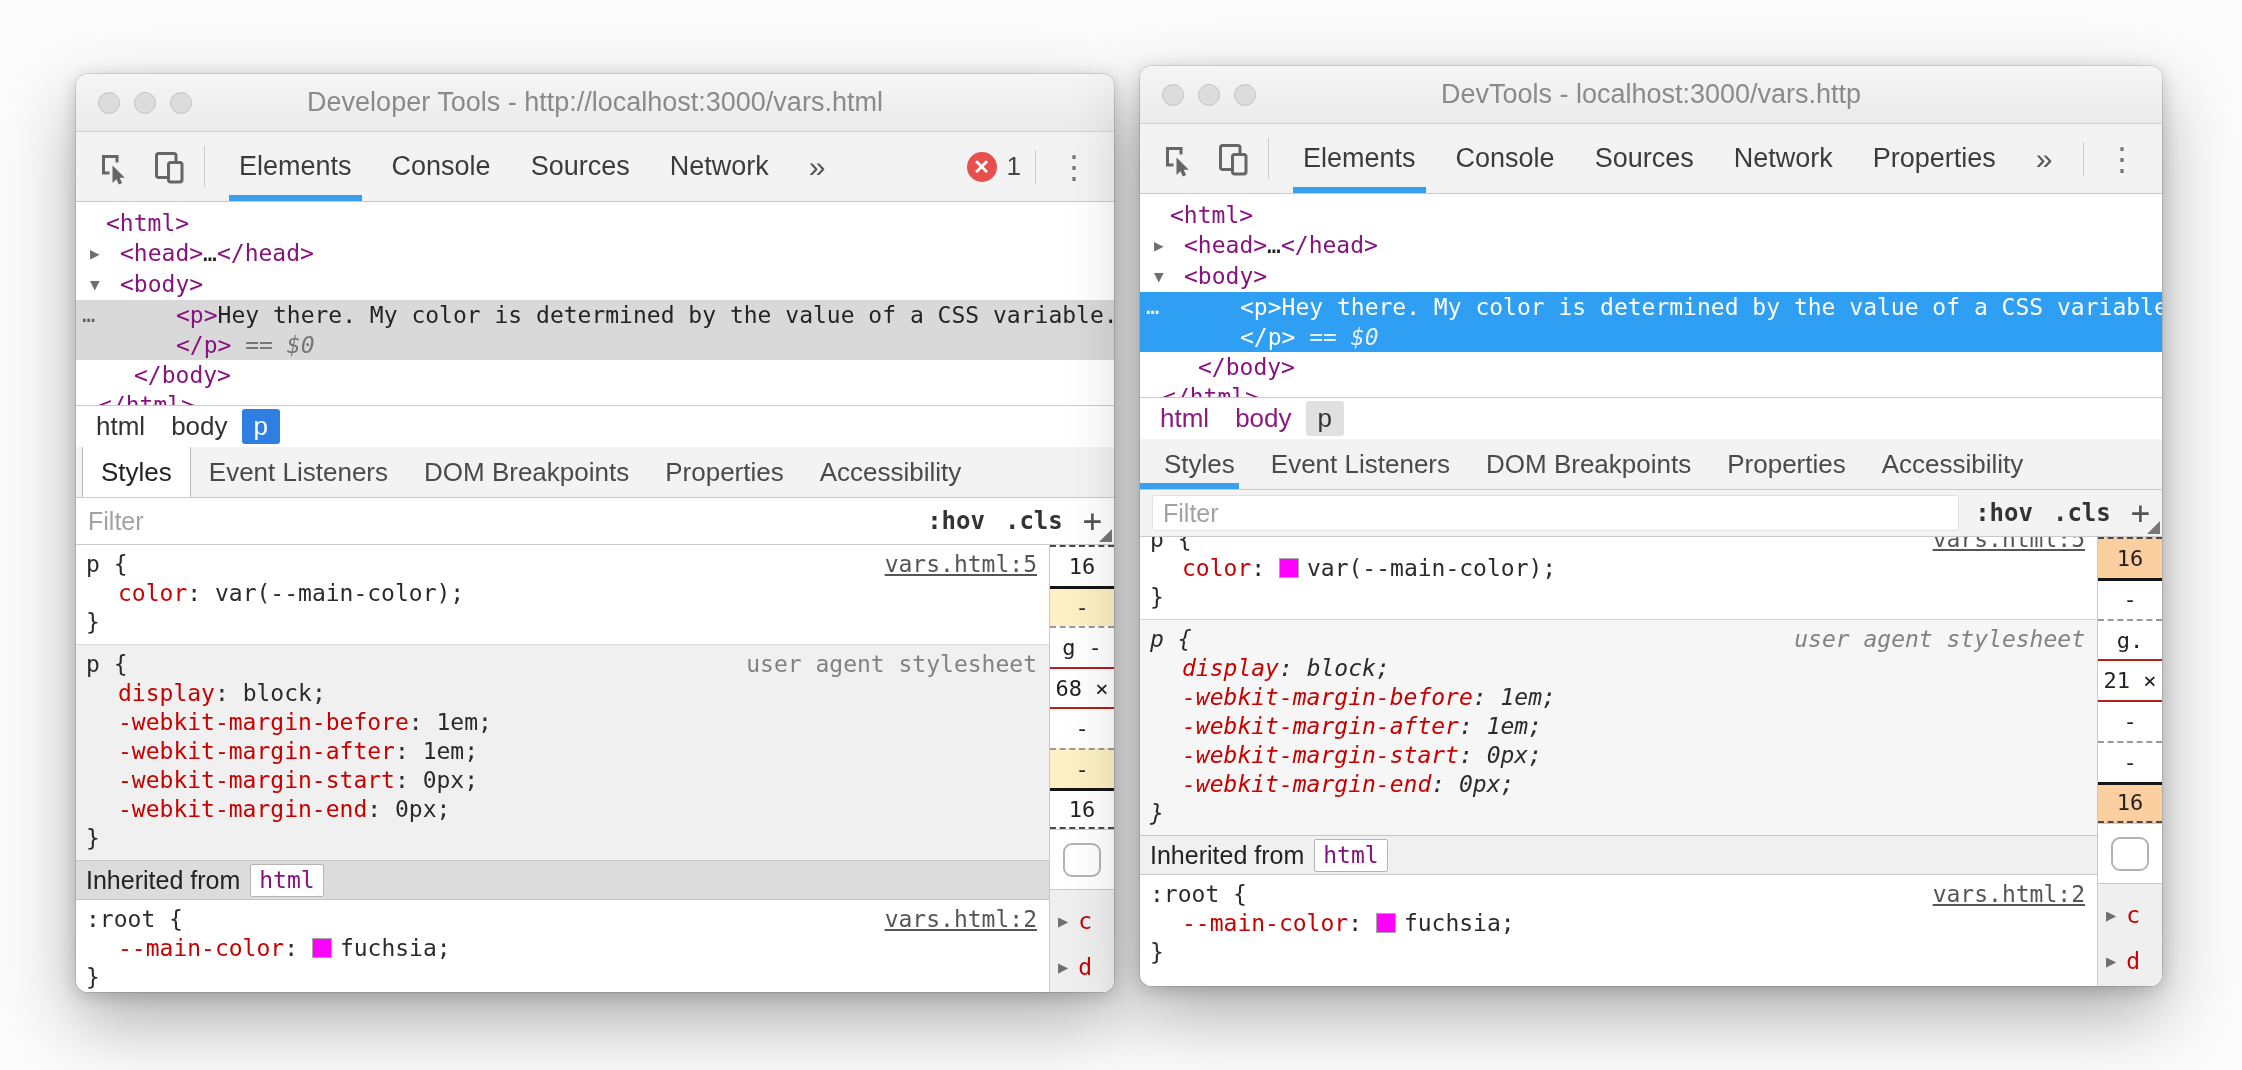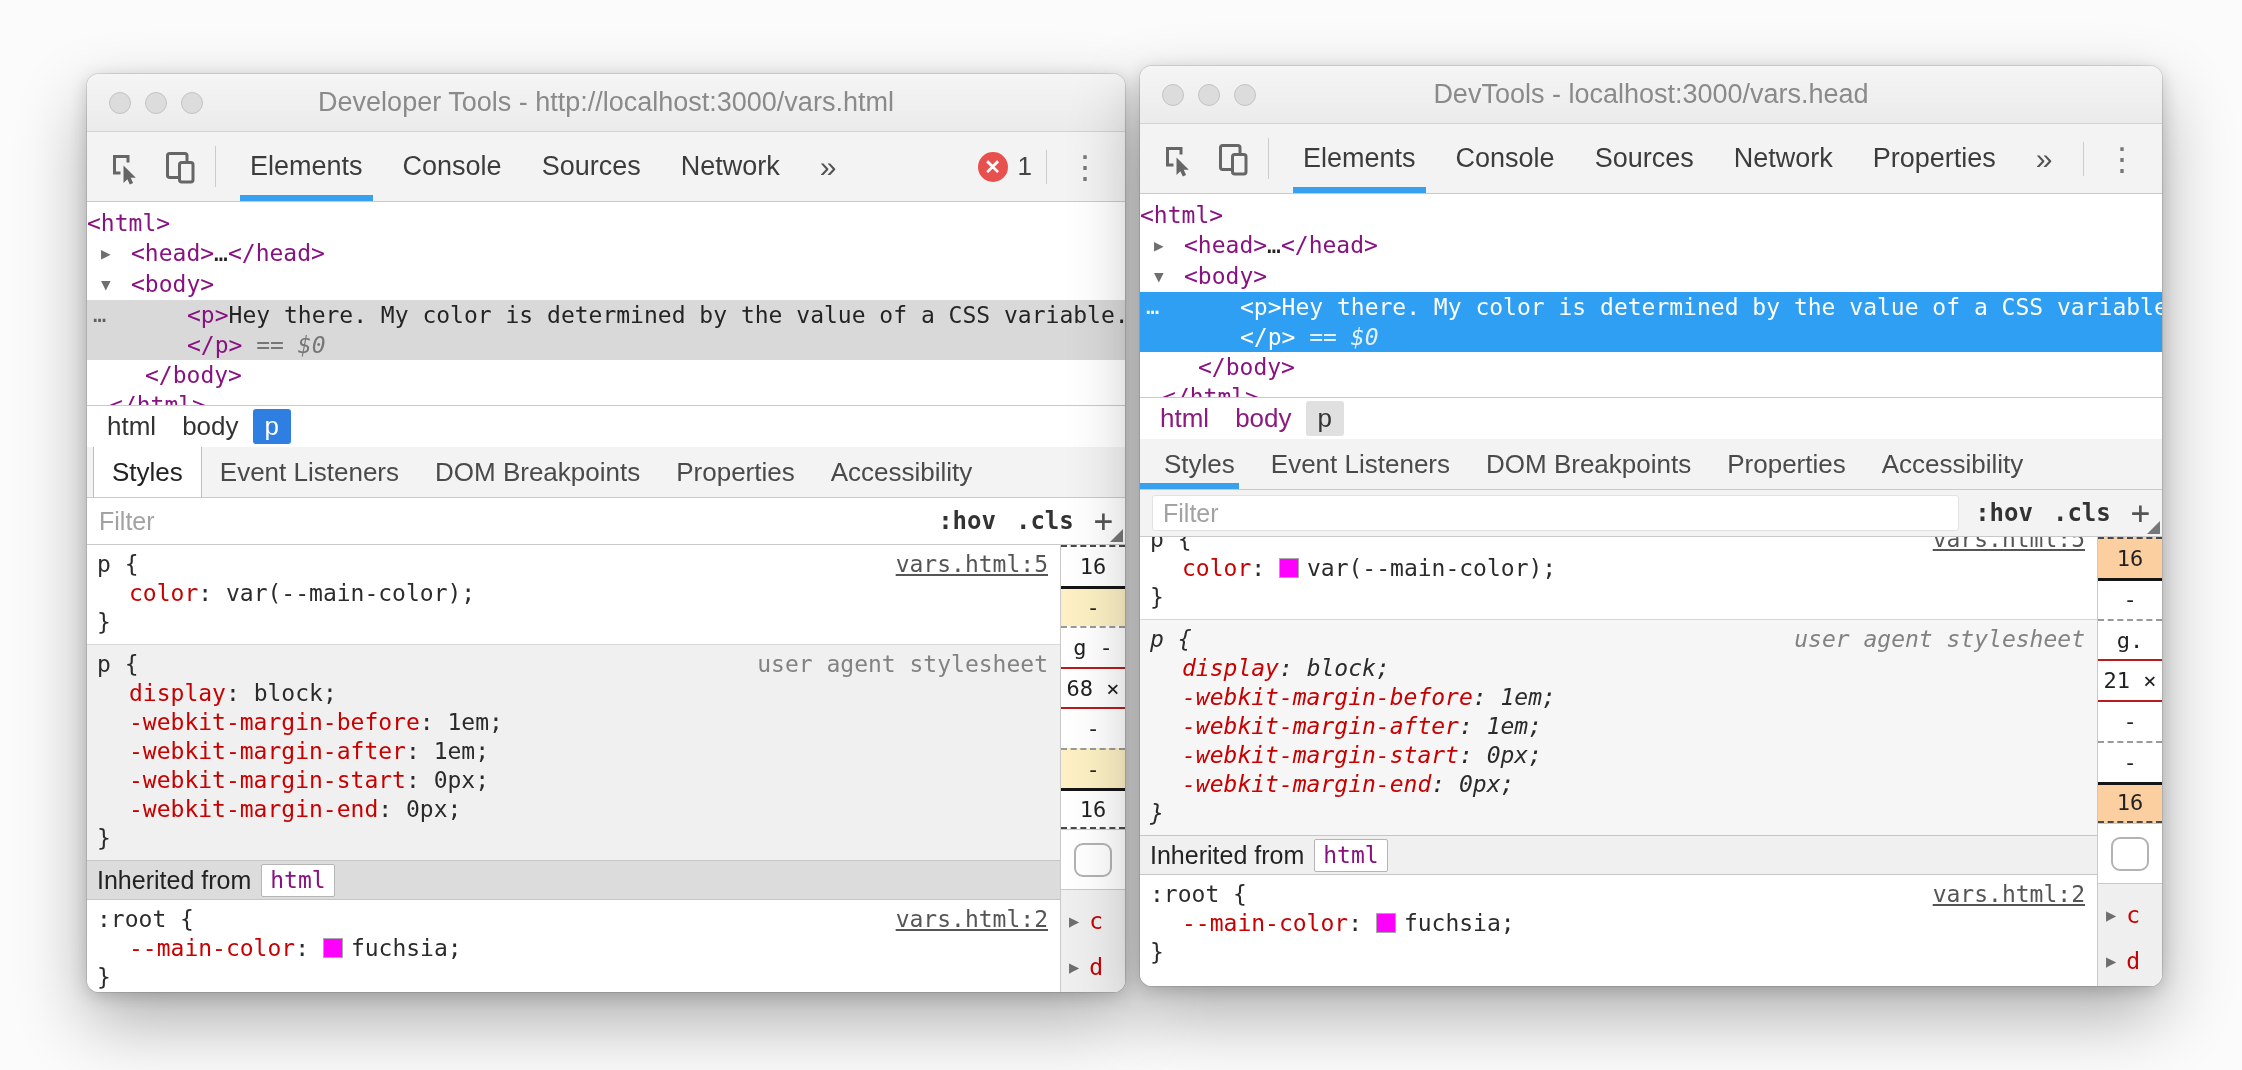--- a/index.html
+++ b/index.html
@@ -4,21 +4,21 @@
 <style>
   * { margin:0; padding:0; box-sizing:border-box; }
   html,body { background:#fbfbfb; }
   .page { position:relative; width:2242px; height:1070px; background:#fbfbfb; overflow:hidden;
           font-family:"Liberation Sans", sans-serif; }
 
   
   .win { position:absolute; background:#fff; border-radius:12px; overflow:hidden;
          box-shadow:0 30px 70px rgba(0,0,0,.30), 0 4px 18px rgba(0,0,0,.18), 0 0 0 1px rgba(0,0,0,.10);
          display:flex; flex-direction:column; }
-  .w-l { left:87px;  top:74px; width:1038px; height:918px; }
+  .w-l { left:76px;  top:74px; width:1038px; height:918px; }
   .w-r { left:1140px; top:66px; width:1022px; height:920px; }
 
   .titlebar { flex:0 0 58px; background:linear-gradient(#f5f5f5,#ebebeb); border-bottom:1px solid #d2d2d2;
               position:relative; display:flex; align-items:center; justify-content:center; }
   .lights { position:absolute; left:22px; top:18px; display:flex; gap:14px; }
   .light { width:22px; height:22px; border-radius:50%; background:#dcdcdc; border:1px solid #c3c3c3; }
   .wtitle { font-size:27px; color:#8a8a8a; }
 
   
   .toolbar { flex:0 0 70px; background:#f3f3f3; border-bottom:1px solid #c9c9c9; display:flex;
@@ -33,21 +33,21 @@
   .errbadge { display:flex; align-items:center; gap:10px; }
   .errdot { width:30px; height:30px; border-radius:50%; background:#e8504e; color:#fff; font-size:20px; font-weight:bold;
             display:flex; align-items:center; justify-content:center; }
   .errcount { font-size:26px; color:#444; }
   .dots { font-size:32px; color:#777; padding:0 8px; }
 
   
   .tree { flex:0 0 203px; background:#fff; font-family:"DejaVu Sans Mono", monospace; font-size:23px;
           line-height:30px; color:#242424; padding-top:6px; position:relative; overflow:hidden; }
   .tln { white-space:pre; }
-  .ind0 { padding-left:0; } .indA { padding-left:14px; }
+  .ind0 { padding-left:18px;margin-left:12px; } .indA { padding-left:14px; }
   .indP { padding-left:100px; } .indCB { padding-left:58px; } .indCH { padding-left:22px; }
   .tag { color:#881280; }
   .arrow { display:inline-block; width:30px; color:#6f6f6f; font-size:16px; vertical-align:2px; }
   .selrow { position:relative; }
   .w-l .selrow { background:#d9d9d9; }
   .w-r .selrow { background:#2e9ff2; }
   .w-r .selrow .tag, .w-r .selrow { color:#fff; }
   .gutter { position:absolute; left:6px; top:0; font-size:22px; }
   .w-l .gutter { color:#5f5f5f; } .w-r .gutter { color:#fff; }
   .dollar { font-style:italic; }
@@ -272,21 +272,21 @@
     </div>
   </div>
 
   <div class="win w-r">
     <div class="titlebar">
       <div class="lights">
         <span class="light"></span>
         <span class="light"></span>
         <span class="light"></span>
       </div>
-      <span class="wtitle">DevTools - localhost:3000/vars.head</span>
+      <span class="wtitle">DevTools - localhost:3000/vars.http</span>
     </div>
 
     <div class="toolbar">
       <span class="tool-ic">
         <svg width="36" height="36" viewBox="0 0 24 24">
             <path d="M4 4h11v5h-2V6H6v9h3v2H4z" fill="#666"></path>
             <path d="M11 11l8.2 8.2h-3.4l1.6 3.4-2.2 1-1.6-3.5-2.6 2.6z" fill="#666"></path>
           </svg>
       </span>
       <span class="tool-ic">

